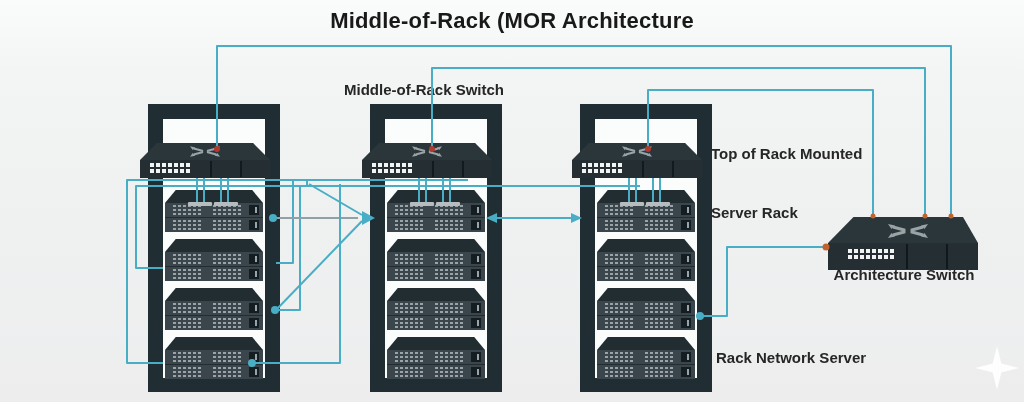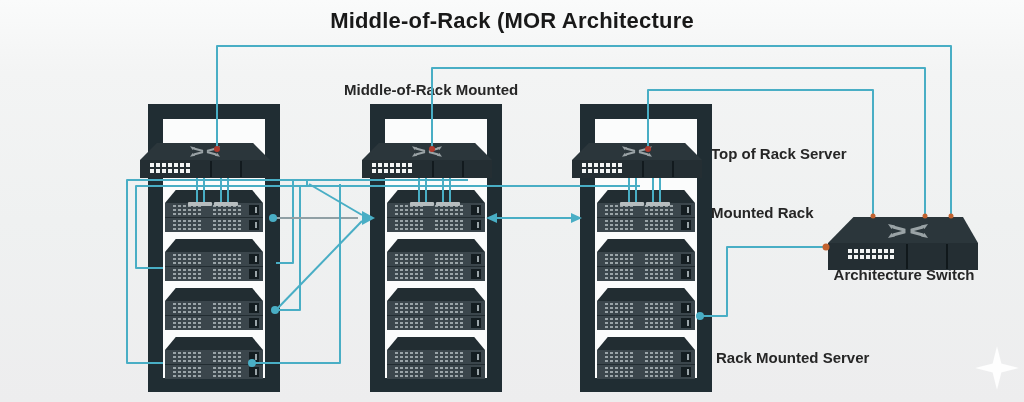--- a/index.html
+++ b/index.html
@@ -57,25 +57,25 @@
   .dot-orange{fill:var(--dot_orange);}
   
   #star{left:975px;top:346px;width:44px;height:44px;background:rgba(255,255,255,.9);
         clip-path:polygon(50% 0,60% 40%,100% 50%,60% 60%,50% 100%,40% 60%,0 50%,40% 40%);
         filter:blur(1.5px);}
 </style>
 </head>
 <body>
 
 <div class="abs" id="title">Middle-of-Rack (MOR Architecture</div>
-<div class="abs lbl" style="left:344px;top:81px;">Middle-of-Rack Mounted</div>
-<div class="abs lbl" style="left:711px;top:145px;">Top of Rack Server</div>
-<div class="abs lbl" style="left:711px;top:204px;">Mounted Rack</div>
+<div class="abs lbl" style="left:344px;top:81px;">Middle-of-Rack Switch</div>
+<div class="abs lbl" style="left:711px;top:145px;">Top of Rack Mounted</div>
+<div class="abs lbl" style="left:711px;top:204px;">Server Rack</div>
 <div class="abs lbl" style="left:814px;top:266px;width:180px;text-align:center;">Architecture Switch</div>
-<div class="abs lbl" style="left:716px;top:349px;">Rack Mounted Server</div>
+<div class="abs lbl" style="left:716px;top:349px;">Rack Network Server</div>
 
 <div id="racks">
     <div class="rack" style="left: 148px;">
       <div class="interior" style=""></div>
       <div class="bar" style="left: 0px; top: 0px; width: 132px; height: 15px;"></div>
       <div class="post" style="left: 0px; top: 15px; width: 15px; height: 273px;"></div>
       <div class="post" style="left: 117px; top: 15px; width: 15px; height: 273px;"></div>
       <div class="bar" style="left: 0px; top: 274px; width: 132px; height: 14px;"></div>
       <div class="sw" style="">
         <div class="swtop" style="">

